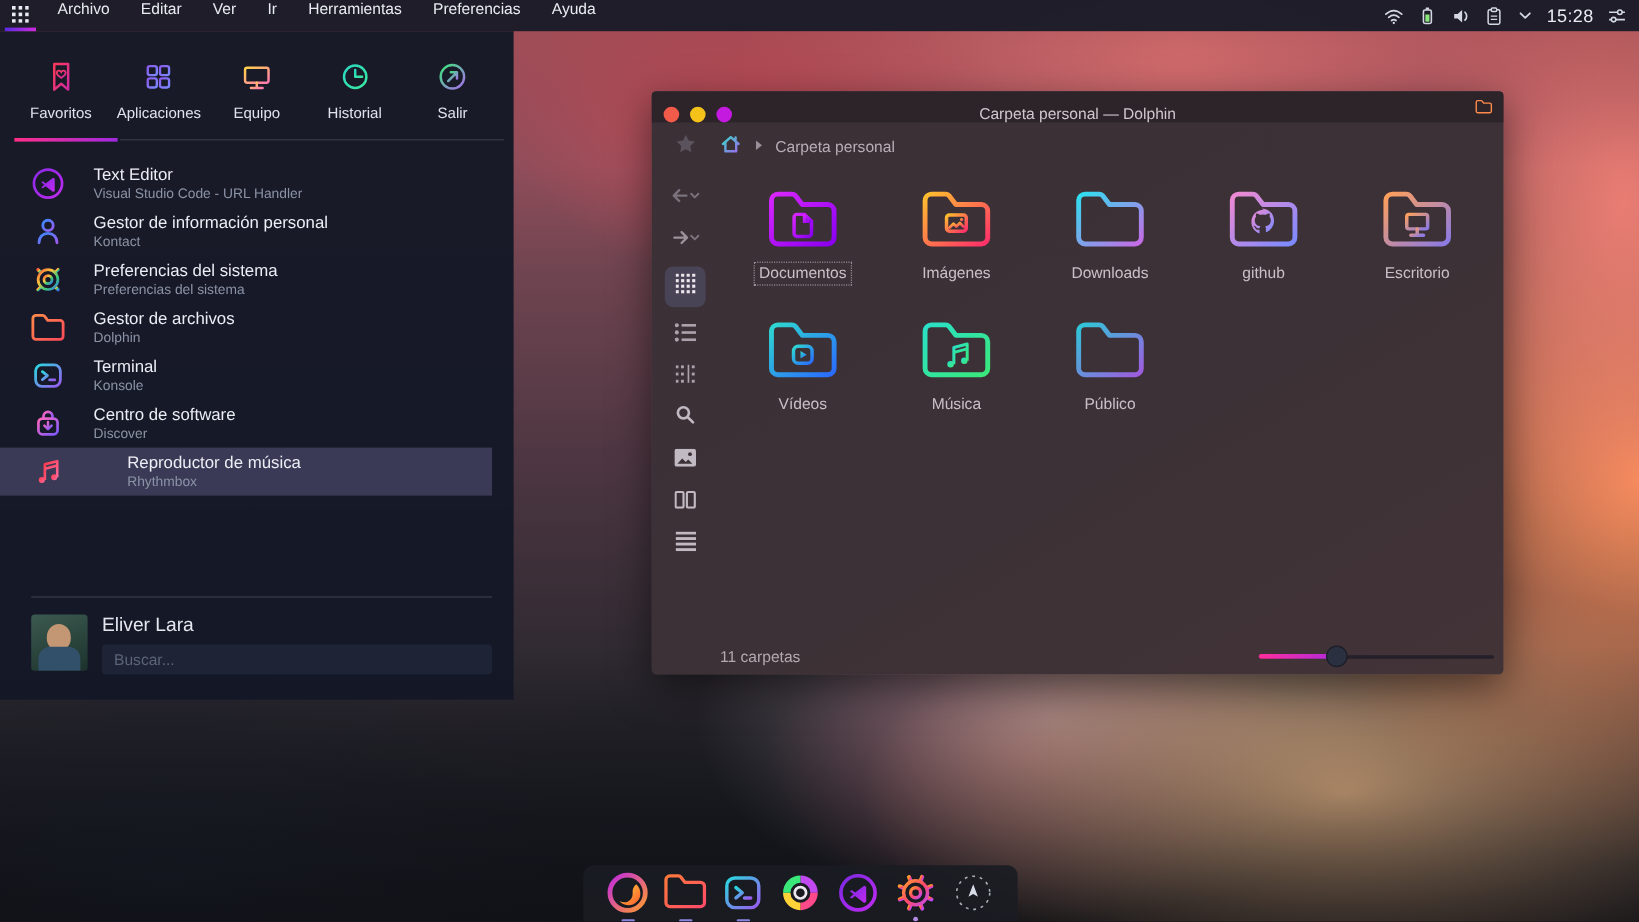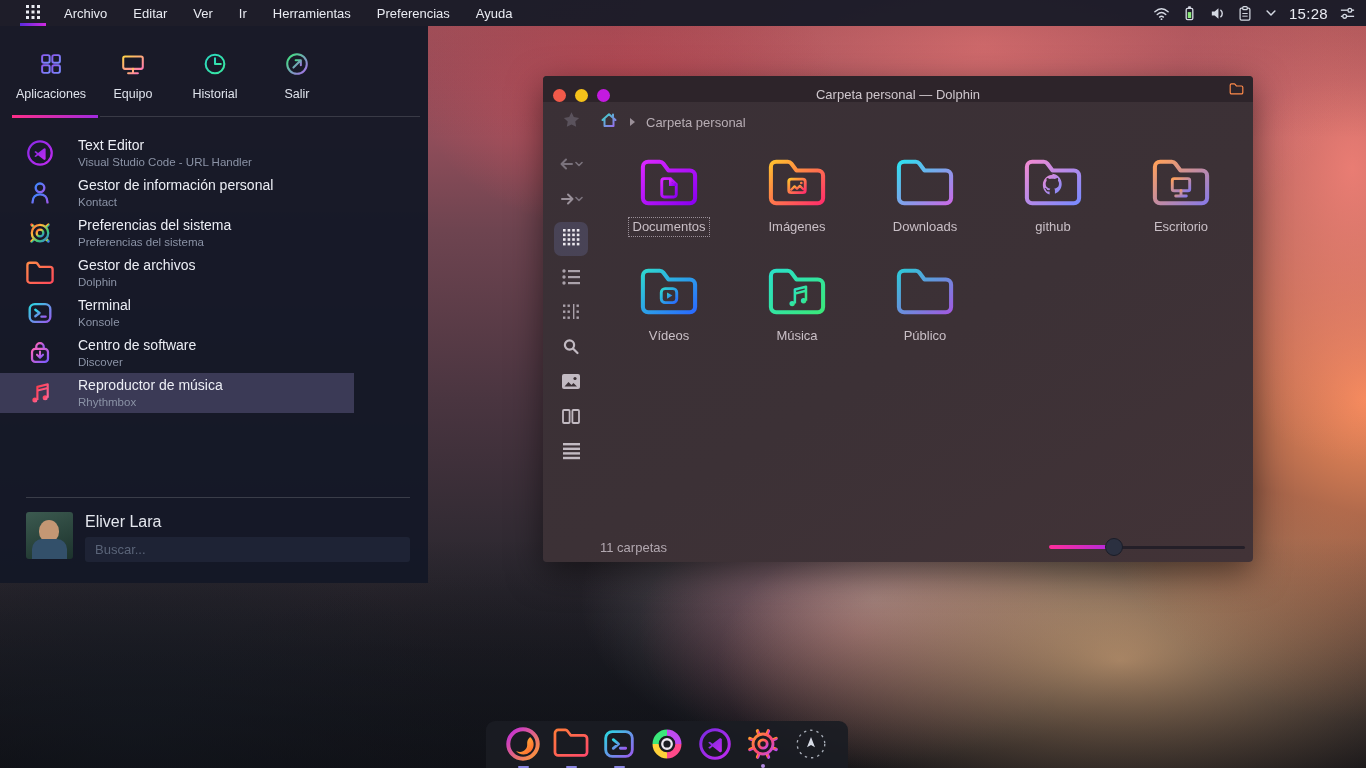--- a/index.html
+++ b/index.html
@@ -21,21 +21,21 @@
       radial-gradient(ellipse 560px 260px at 38% 98%, rgba(24,28,36,.9), transparent 70%),
       linear-gradient(180deg,#c4606a 0%,#a65360 10%,#6e4450 30%,#4a3540 52%,#2c2830 74%,#15161c 100%);
   }
   .wp-shade { position:absolute; inset:0;
     background:linear-gradient(180deg, rgba(60,20,25,.25) 0%, transparent 18%, transparent 70%, rgba(10,10,14,.55) 100%); }
 
   
   .topbar { position:absolute; left:0; top:0; width:1366px; height:26px;
     background:rgba(23,26,39,.95); display:flex; align-items:center; z-index:40;
     color:#e9ebf2; font-size:13px; }
-  .tb-left { display:flex; align-items:center; height:100%;margin-left:16px; }
+  .tb-left { display:flex; align-items:flex-start; height:100%; }
   .launcher-btn { position:relative; width:34px; height:100%; display:flex; align-items:center; justify-content:center; }
   .launcher-btn .ul { position:absolute; left:4px; bottom:0; width:26px; height:3px;
     background:linear-gradient(90deg,#5a2ae0,#d02ae0); }
   .menus { display:flex; gap:26px; margin-left:14px; }
   .menus span { cursor:default; }
   .tb-right { margin-left:auto; display:flex; align-items:center; gap:11px; padding-right:10px; }
   .clock { font-size:15px; letter-spacing:.3px; }
   .tray { display:flex; align-items:center; }
 
   
@@ -48,21 +48,21 @@
   .tabs .active-ul { position:absolute; left:12px; bottom:0; width:86px; height:3.5px;
     background:linear-gradient(90deg,#ff2e88,#a02ae0); }
   .tabs .tab-div { position:absolute; left:100px; right:8px; bottom:1px; height:1px; background:rgba(255,255,255,.14); }
 
   .applist { position:absolute; left:0; top:107px; width:428px; }
   .app-row { height:40px; display:flex; align-items:center; padding-left:24px; }
   .app-row .aicon { width:32px; height:32px; display:flex; align-items:center; justify-content:center; margin-right:22px; }
   .app-row .atxt { line-height:1.25; }
   .app-row .atitle { font-size:14px; color:#eceef5; }
   .app-row .asub { font-size:11.5px; color:#8b93a6; }
-  .app-row.selected { background:rgba(122,112,164,.38); margin:0 18px 0 0; padding-left:24px; width:354px; }
+  .app-row.selected { background:rgba(122,112,164,.38); margin:0 18px 0 0; padding-left:24px; width:410px;gap:28px; }
 
   .panel .pdivider { position:absolute; left:26px; top:471px; width:384px; height:1px; background:rgba(255,255,255,.16); }
   .userarea { position:absolute; left:26px; top:486px; width:384px; display:flex; }
   .avatar { width:47px; height:47px; border-radius:3px; flex:0 0 auto; position:relative; overflow:hidden;
     background:linear-gradient(160deg,#3c5a50 0%,#2a443c 55%,#1c322c 100%); }
   .avatar::before { content:""; position:absolute; left:13px; top:8px; width:20px; height:22px; border-radius:50% 50% 45% 45%;
     background:#c49774; }
   .avatar::after { content:""; position:absolute; left:6px; top:27px; width:35px; height:20px; border-radius:10px 10px 0 0;
     background:#33506a; }
   .uinfo { margin-left:12px; flex:1; }
@@ -188,20 +188,35 @@
             <circle cx="11.5" cy="5.5" r="2" fill="#171a27"></circle>
           <path d="M2 12 h14"></path>
             <circle cx="6" cy="12" r="2" fill="#171a27"></circle>
           </svg>
       </span>
     </div>
   </div>
 
   <div class="panel">
     <div class="tabs" id="tabs">
+        <div class="tab">
+    <span class="ticon">
+            <svg width="32" height="32" viewBox="0 0 36 36" fill="none">
+              <defs>
+                <linearGradient id="tg0" x1="0" y1="0" x2="1" y2="1">
+                  <stop offset="0" stop-color="#ff3a5a"></stop>
+                  <stop offset="1" stop-color="#d02aa0"></stop>
+                </linearGradient>
+              </defs>
+    <path d="M11.5 6 h13 V30 l-6.5-5.5 L11.5 30 Z" stroke="url(#tg0)" stroke-width="2.3" stroke-linejoin="round"></path>
+    <path d="M18 13.5 c-1.2-2.2-4.2-1.4-4.2 .9 0 1.9 2.4 3.2 4.2 4.6 1.8-1.4 4.2-2.7 4.2-4.6 0-2.3-3-3.1-4.2-.9 Z" stroke="url(#tg0)" stroke-width="1.7"></path>
+            </svg>
+          </span>
+    <span>Favoritos</span>
+        </div>
         <div class="tab">
     <span class="ticon">
             <svg width="32" height="32" viewBox="0 0 36 36" fill="none">
               <defs>
                 <linearGradient id="tg1" x1="0" y1="0" x2="1" y2="1">
                   <stop offset="0" stop-color="#8a5aee"></stop>
                   <stop offset="1" stop-color="#7a8aff"></stop>
                 </linearGradient>
               </defs>
     <g stroke="url(#tg1)" stroke-width="2.2">

